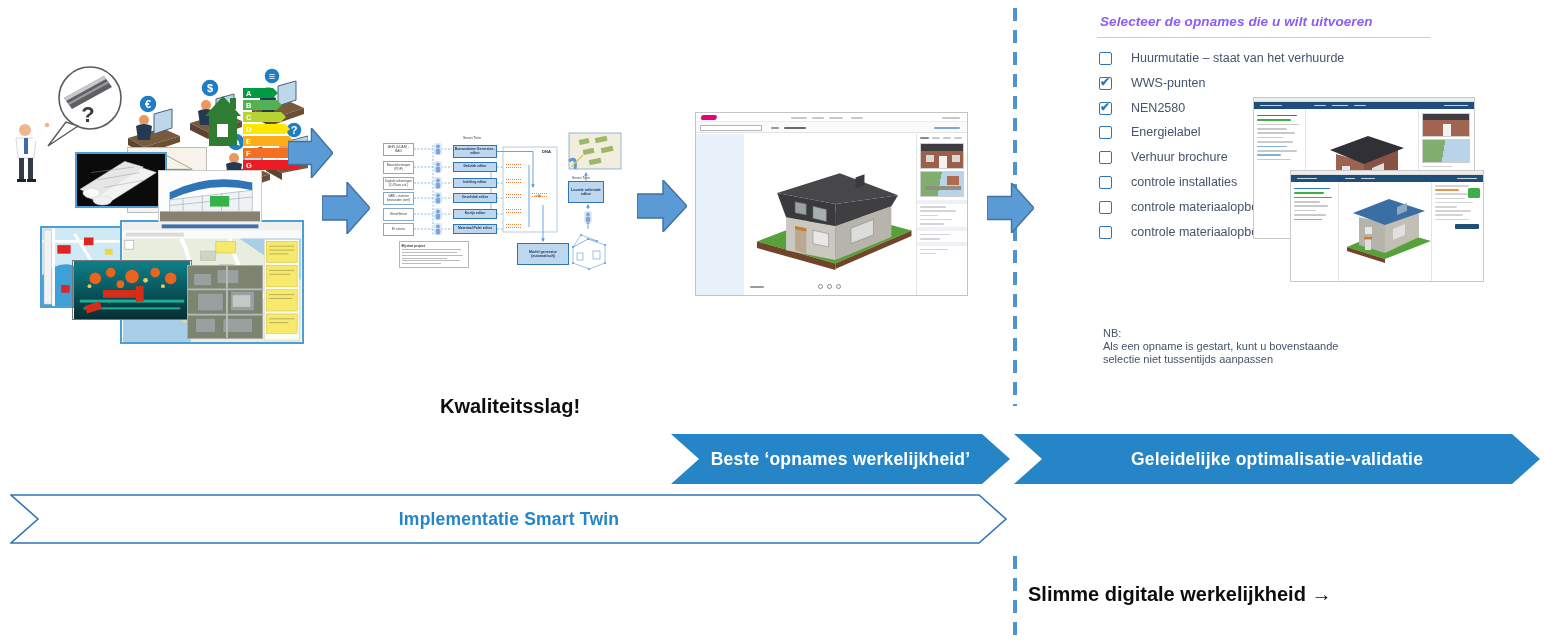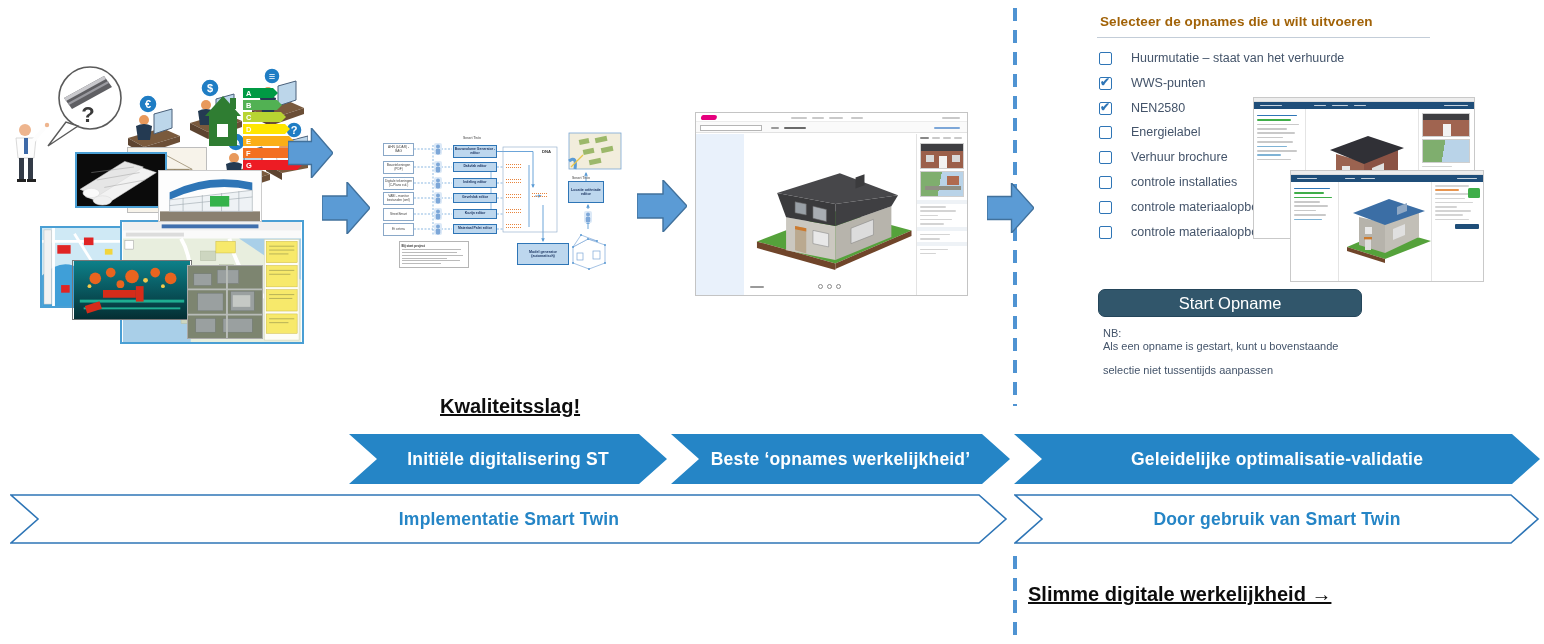--- a/index.html
+++ b/index.html
@@ -45,21 +45,21 @@
   .v-thumb { width:44px; border:0.5px solid #cfcfcf; margin-top:2px; position:relative; overflow:hidden; }
   .pline { height:1.6px; background:#d4d4d4; border-radius:1px; margin-top:2.6px; }
   .psec  { height:4px; background:#eef2f6; margin:2.6px -3px 0; }
   .v-foot-ico { position:absolute; width:5px; height:5px; border:0.8px solid #8a8a8a; border-radius:50%; }
 
   
   .dash-sep { position:absolute; left:1012px; width:6px; z-index:1; }
 
   
   #survey { position:absolute; left:1090px; top:8px; width:360px; height:370px; z-index:3; }
-  .survey-title { position:absolute; left:10px; top:6px; font-size:13.5px; font-weight:bold; color:#a16207; letter-spacing:.1px; }
+  .survey-title { position:absolute; left:10px; top:6px; font-size:13.5px; font-weight:bold; color:#8b5cf6; letter-spacing:.1px;font-style:italic; }
   .survey-rule { position:absolute; left:7px; top:29px; width:333px; height:1px; background:#c3cdd8; }
   .chk-item { position:absolute; left:9px; height:16px; display:flex; align-items:flex-end; }
   .cb { width:13px; height:13px; border:1.6px solid #2e75b6; border-radius:2px; background:#fff; position:relative; flex:0 0 auto; }
   .cb[data-checked="true"]::after { content:"✔"; position:absolute; left:0px; top:-3.5px; font-size:12px; font-weight:bold; color:#2e75b6; }
   .cb-label { margin-left:19px; font-size:12.5px; color:#44546a; white-space:nowrap; }
   #start-btn { position:absolute; left:8px; top:281px; width:264px; height:28px; background:#31566b; border:1px solid #24455a;
                border-radius:7px; color:#fff; font-size:16.5px; display:flex; align-items:center; justify-content:center;
                font-family:"Liberation Sans", sans-serif; cursor:pointer; }
   .nb { position:absolute; left:13px; font-size:11px; color:#44546a; line-height:1.25; }
 
@@ -72,21 +72,21 @@
   .s-row { height:1.6px; border-radius:1px; margin-top:2.8px; }
   .s-right { position:absolute; right:0; bottom:0; background:#fff; border-left:1px solid #e4e4e4; padding:2px 3px; }
 
   
   .chev { position:absolute; height:50px; z-index:5; }
   .chev svg { position:absolute; inset:0; }
   .chev-label { position:absolute; inset:0; display:flex; align-items:center; justify-content:center;
                 font-weight:bold; font-size:17.5px; color:#fff; letter-spacing:.2px; }
   .chev2 .chev-label { color:#2585c6; }
 
-  .big-note { position:absolute; font-size:20px; font-weight:bold; color:#0d0d0d; z-index:6;text-decoration:underline; }
+  .big-note { position:absolute; font-size:20px; font-weight:bold; color:#0d0d0d; z-index:6; }
 </style>
 </head>
 <body>
 
 <div id="canvas">
 
   <div id="collage">
 
     <svg class="thumb" style="left:0;top:0;z-index:2" width="125" height="130" viewBox="0 0 125 130">
       <circle cx="82" cy="38" r="31" fill="#fff" stroke="#5a5a5a" stroke-width="1.6"></circle>
@@ -571,24 +571,23 @@
     </div>
     <div class="chk-item" style="top:190px">
       <span class="cb" data-checked="false"></span>
       <span class="cb-label">controle materiaalopbouw schil</span>
     </div>
     <div class="chk-item" style="top:215px">
       <span class="cb" data-checked="false"></span>
       <span class="cb-label">controle materiaalopbouw binnen</span>
     </div>
 
-    <div id="start-btn">Start Opname</div>
     <div class="nb" style="top:319px">NB:</div>
     <div class="nb" style="top:332px">Als een opname is gestart, kunt u bovenstaande</div>
-    <div class="nb" style="top:356px">selectie niet tussentijds aanpassen</div>
+    <div class="nb" style="top:345px">selectie niet tussentijds aanpassen</div>
   </div>
 
   <div class="shot" style="left:1253px;top:97px;width:222px;height:142px">
     <div class="s-gray"></div>
     <div class="s-navy">
       <span class="s-wdash" style="left:6px;width:22px"></span>
       <span class="s-wdash" style="left:60px;width:12px"></span>
       <span class="s-wdash" style="left:78px;width:16px"></span>
       <span class="s-wdash" style="left:100px;width:12px"></span>
       <span class="s-wdash" style="left:190px;width:24px"></span>
@@ -673,47 +672,35 @@
         <div class="pline" style="width:22px"></div>
       <div class="pline" style="width:36px"></div>
         <div class="pline" style="width:28px"></div>
       <div class="pline" style="width:34px"></div>
       <div style="width:24px;height:5px;background:#1f4e79;margin:4px 0 0 20px;border-radius:1px"></div>
     </div>
   </div>
 
   <div class="big-note" style="left:440px;top:395px">Kwaliteitsslag!</div>
 
-  <div class="chev" style="left:349px;top:434px;width:318px">
-    <svg width="318" height="50" viewBox="0 0 318 50">
-        <polygon points="0,0 290,0 318,25 290,50 0,50 28,25" fill="#2585c6"></polygon>
-      </svg>
-    <span class="chev-label">Initiële digitalisering ST</span>
-  </div>
   <div class="chev" style="left:671px;top:434px;width:339px">
     <svg width="339" height="50" viewBox="0 0 339 50">
         <polygon points="0,0 311,0 339,25 311,50 0,50 28,25" fill="#2585c6"></polygon>
       </svg>
     <span class="chev-label">Beste ‘opnames werkelijkheid’</span>
   </div>
   <div class="chev" style="left:1014px;top:434px;width:526px">
     <svg width="526" height="50" viewBox="0 0 526 50">
         <polygon points="0,0 498,0 526,25 498,50 0,50 28,25" fill="#2585c6"></polygon>
       </svg>
     <span class="chev-label">Geleidelijke optimalisatie-validatie</span>
   </div>
 
   <div class="chev chev2" style="left:10px;top:494px;width:998px">
     <svg width="998" height="50" viewBox="0 0 998 50">
         <polygon points="1,1 969,1 996,25 969,49 1,49 28,25" fill="#fff" stroke="#2e75b6" stroke-width="1.6"></polygon>
       </svg>
     <span class="chev-label">Implementatie Smart Twin</span>
   </div>
-  <div class="chev chev2" style="left:1014px;top:494px;width:526px">
-    <svg width="526" height="50" viewBox="0 0 526 50">
-        <polygon points="1,1 497,1 524,25 497,49 1,49 28,25" fill="#fff" stroke="#2e75b6" stroke-width="1.6"></polygon>
-      </svg>
-    <span class="chev-label">Door gebruik van Smart Twin</span>
-  </div>
 
   <div class="big-note" style="left:1028px;top:583px">Slimme digitale werkelijkheid →</div>
 
 </div>
 
 </body></html>

